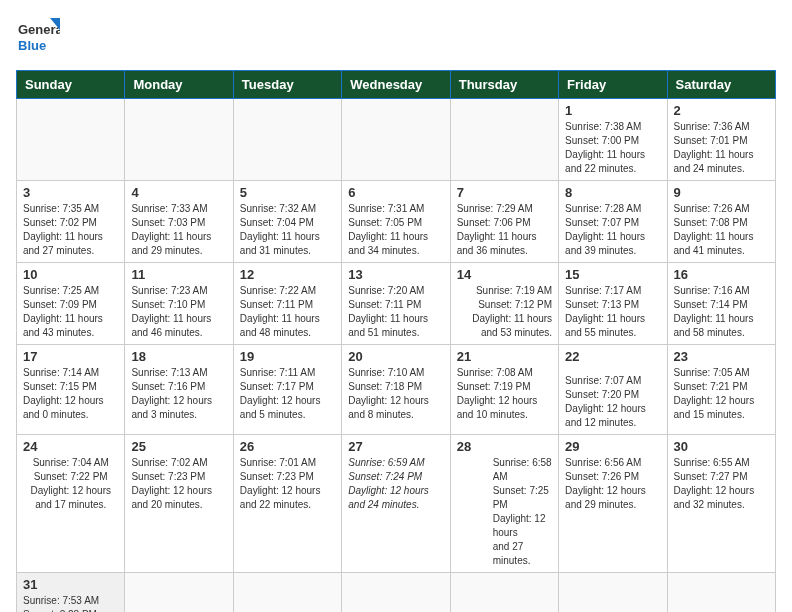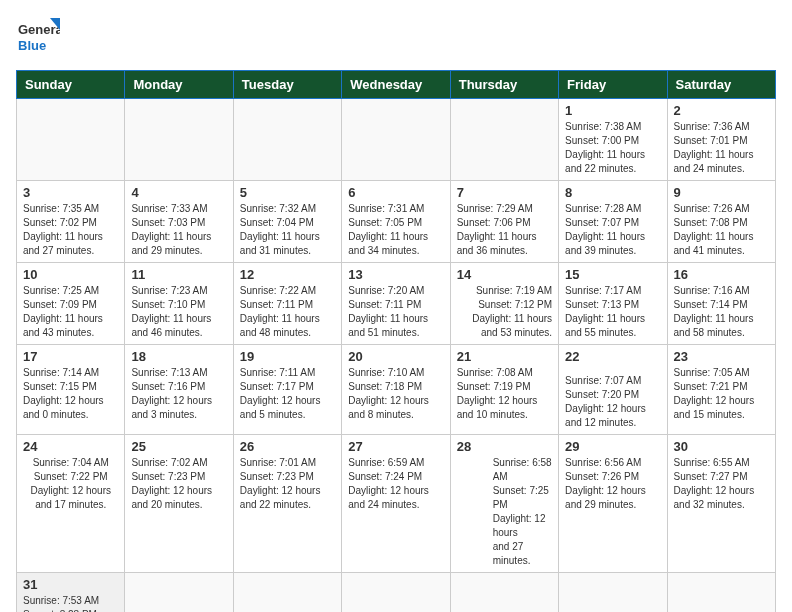--- a/index.html
+++ b/index.html
@@ -295,21 +295,21 @@
         </td>
         <td>
           <span class="day-number">26</span>
           <div class="day-info" style="white-space: pre-line;">Sunrise: 7:01 AM
 Sunset: 7:23 PM
 Daylight: 12 hours
 and 22 minutes.</div>
         </td>
         <td>
           <span class="day-number">27</span>
-          <div class="day-info" style="white-space: pre-line;">Sunrise: 6:59 AM
+          <div class="day-info" style="white-space: pre-line; font-style: italic;">Sunrise: 6:59 AM
 Sunset: 7:24 PM
 Daylight: 12 hours
 and 24 minutes.</div>
         </td>
         <td>
           <span class="day-number">28</span>
           <div class="day-info" style="white-space: pre-line; margin-left: 36px;">Sunrise: 6:58 AM
 Sunset: 7:25 PM
 Daylight: 12 hours
 and 27 minutes.</div>

